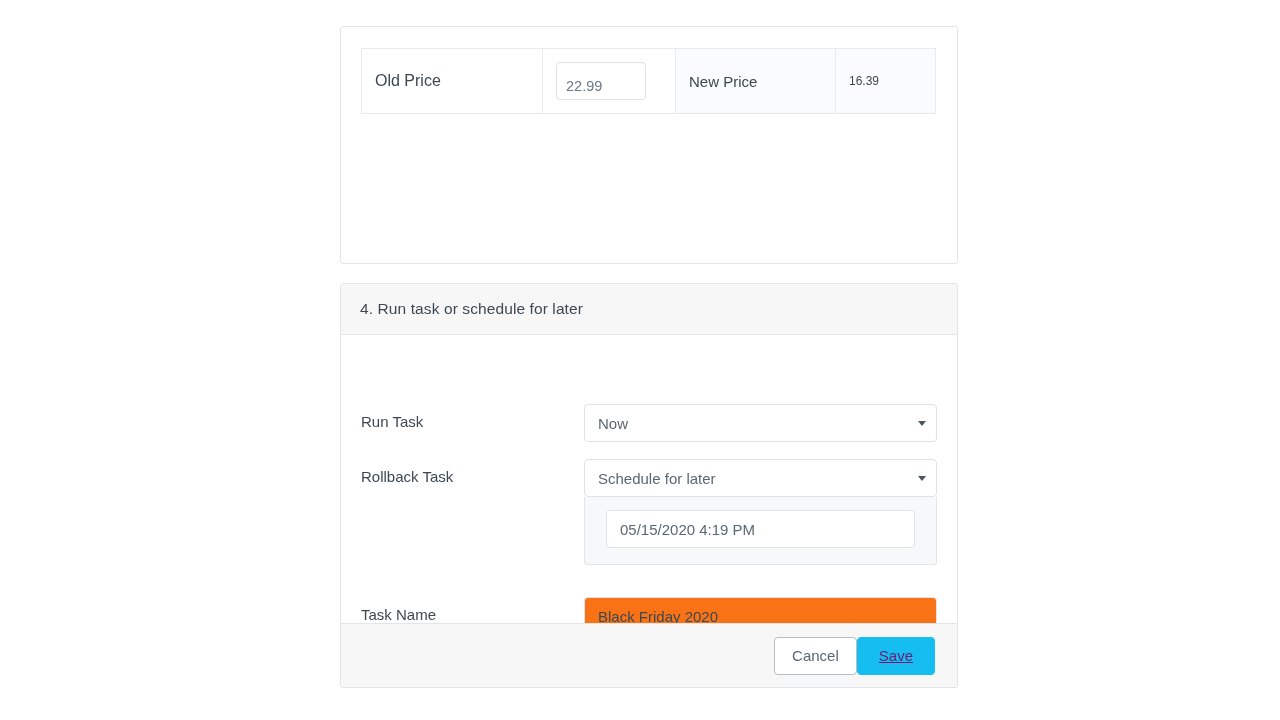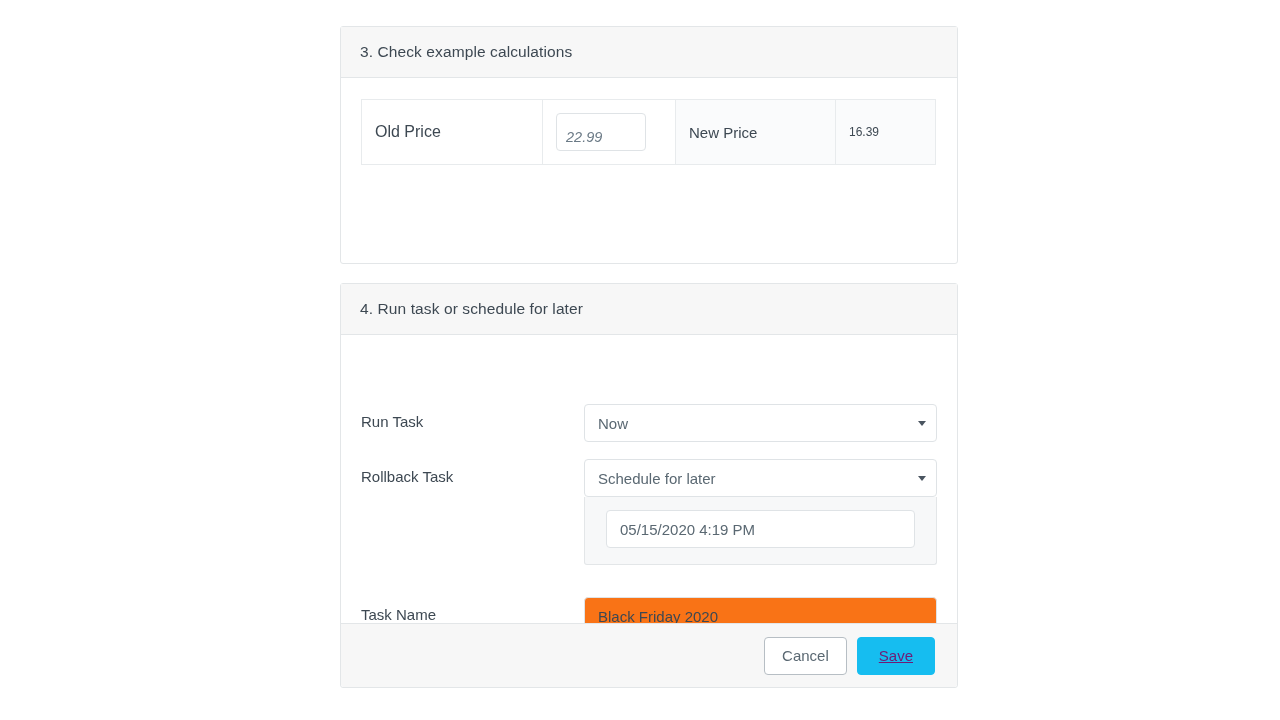--- a/index.html
+++ b/index.html
@@ -107,21 +107,20 @@
     box-sizing: border-box;
     border: 1px solid #dfe3e6;
     border-radius: 4px;
     background: #ffffff;
     font-family: "Liberation Sans", sans-serif;
     font-size: 14.5px;
     color: #6b7a86;
     padding: 12px 9px 2px 9px;
     outline: none;
     display: block;
-    font-style: italic;
   }
 
   
   #card-schedule {
     left: 340px;
     top: 283px;
     width: 618px;
     height: 405px;
   }
 
@@ -228,21 +227,20 @@
     bottom: 0;
     height: 64px;
     background: #f7f7f7;
     border-top: 1px solid #e3e6e8;
     border-radius: 0 0 3px 3px;
     display: flex;
     align-items: center;
     justify-content: flex-end;
     padding-right: 22px;
     box-sizing: border-box;
-    gap: 10px;
   }
 
   .btn {
     font-family: "Liberation Sans", sans-serif;
     font-size: 15px;
     border-radius: 4px;
     height: 38px;
     padding: 0 17px;
     box-sizing: border-box;
     cursor: pointer;
@@ -266,23 +264,20 @@
     text-decoration: underline;
   }
 </style>
 </head>
 <body>
 
 <div class="page">
 
   <div class="card" id="card-calculations">
 
-    <div class="card-header">
-      <span class="card-header-title">3. Check example calculations</span>
-    </div>
 
     <div class="card-body">
       <table class="calc-table">
         <tbody>
           <tr>
             <td class="cell-label">Old Price</td>
             <td class="cell-input">
               <input class="price-input" type="text" value="22.99" style="">
             </td>
             <td class="cell-newlabel">New Price</td>

